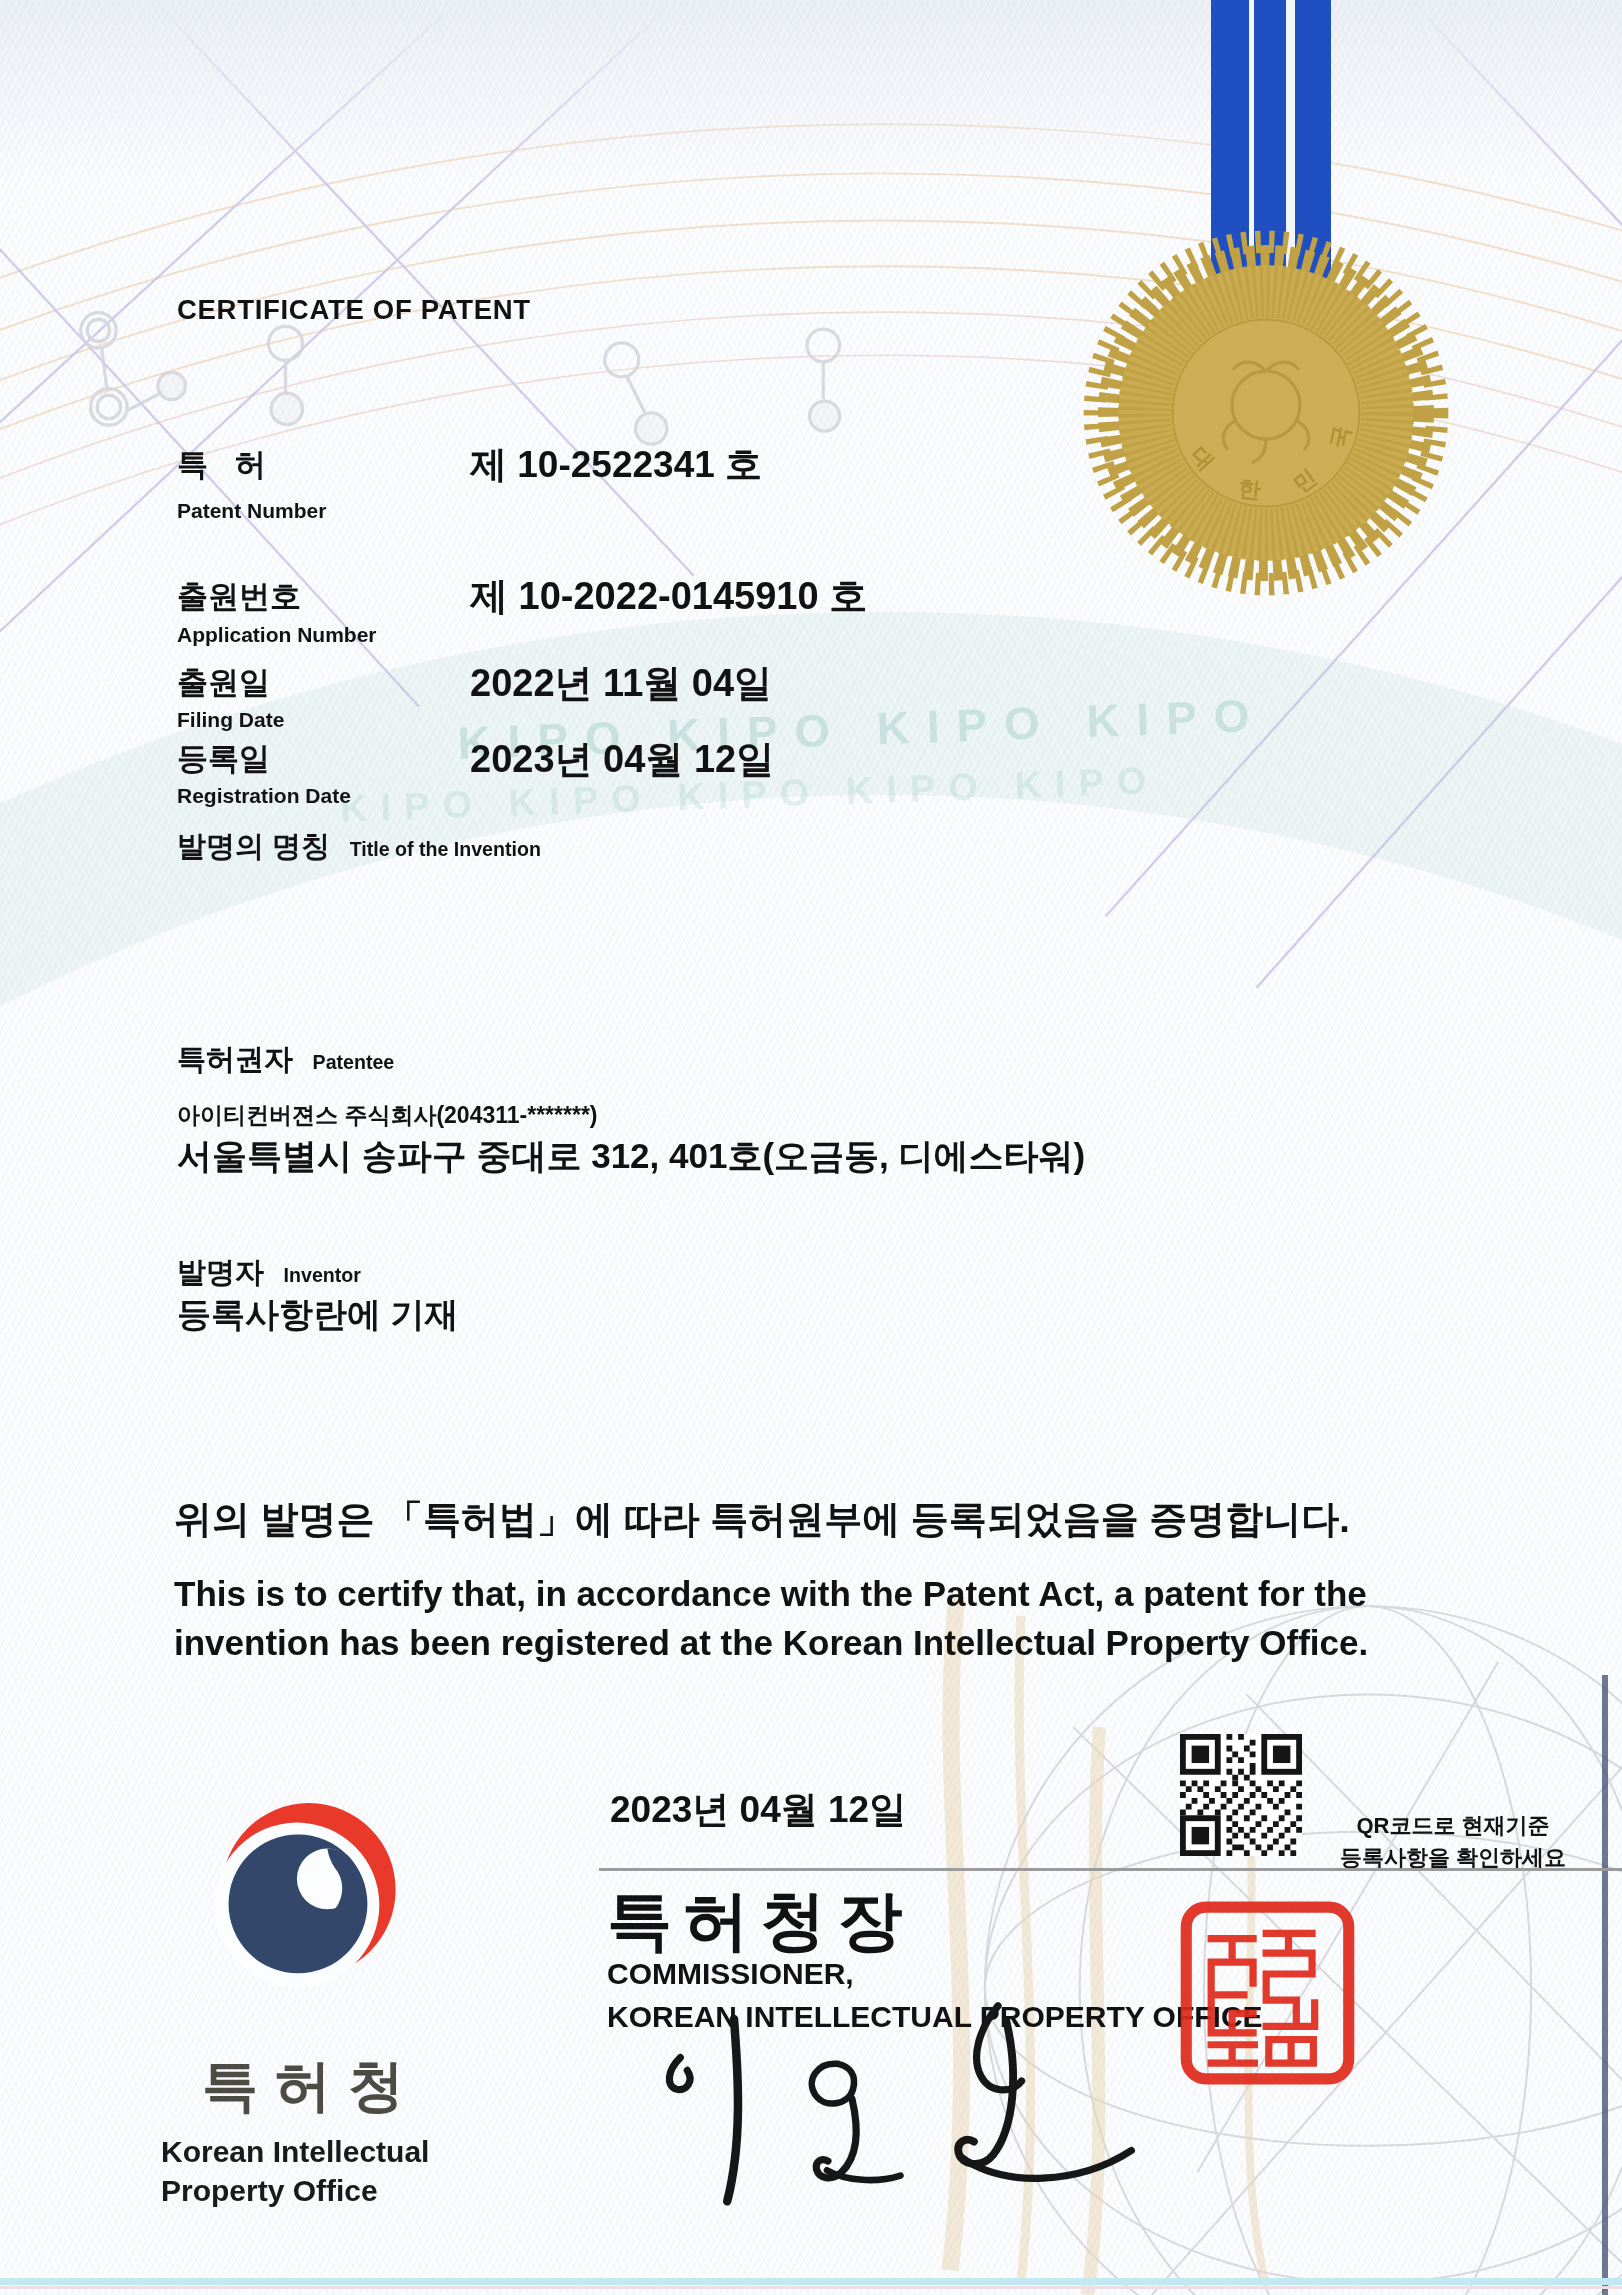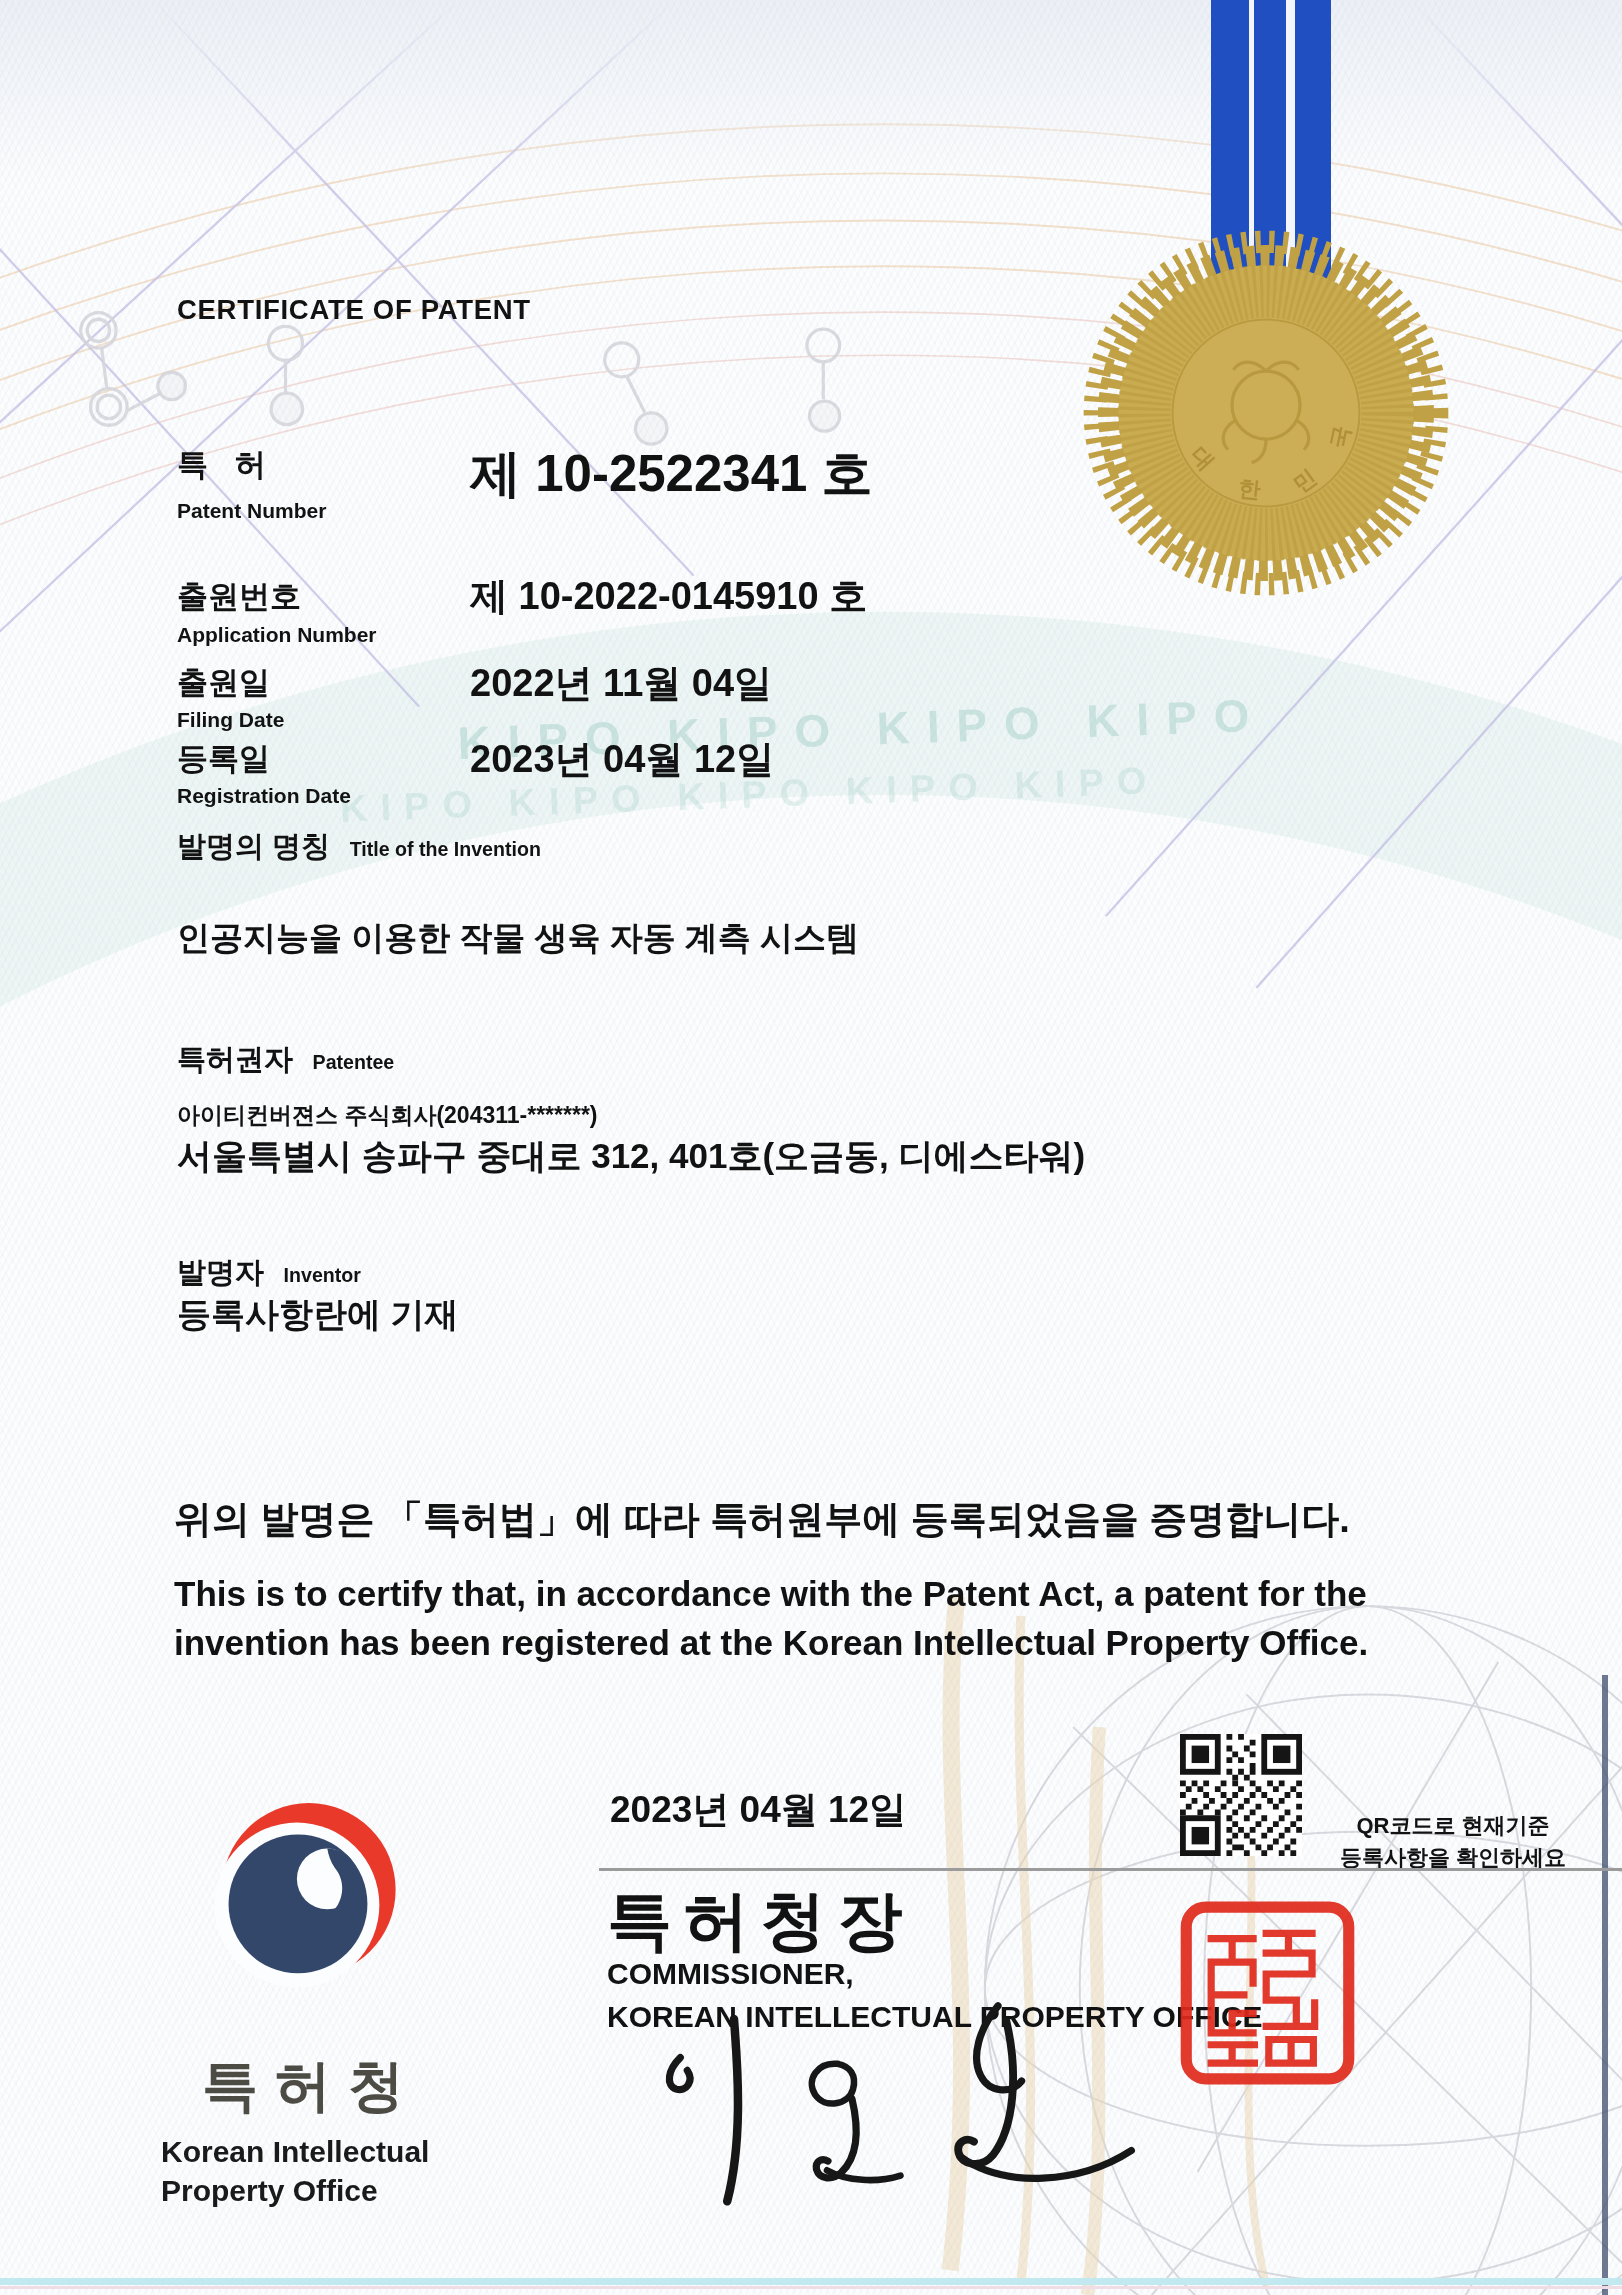--- a/index.html
+++ b/index.html
@@ -148,38 +148,37 @@
       </defs>
     <text font-size="34" font-weight="bold" fill="#a8882f" opacity="0.75" letter-spacing="26" font-family="&quot;Liberation Sans&quot;,sans-serif">
       <textPath href="#sealtxt" startOffset="16%">대 한 민 국</textPath>
     </text>
   </svg>
 
   <div class="abs txt title-en" style="left:177px;top:294px">CERTIFICATE OF PATENT</div>
 
   <div class="abs txt lbl" style="left:177px;top:444px;letter-spacing:9.2px">특 허</div>
   <div class="abs txt lbl-en" style="left:177px;top:499px">Patent Number</div>
-  <div class="abs txt val" style="left:470px;top:440px;font-size:51px">제 10-2522341 호</div>
+  <div class="abs txt val" style="left:470px;top:440px;font-size:37px">제 10-2522341 호</div>
 
   <div class="abs txt lbl" style="left:177px;top:576px">출원번호</div>
   <div class="abs txt lbl-en" style="left:177px;top:623px">Application Number</div>
   <div class="abs txt val" style="left:470px;top:571px">제 10-2022-0145910 호</div>
 
   <div class="abs txt lbl" style="left:177px;top:662px">출원일</div>
   <div class="abs txt lbl-en" style="left:177px;top:708px">Filing Date</div>
   <div class="abs txt val" style="left:470px;top:658px">2022년 11월 04일</div>
 
   <div class="abs txt lbl" style="left:177px;top:738px">등록일</div>
   <div class="abs txt lbl-en" style="left:177px;top:784px">Registration Date</div>
   <div class="abs txt val" style="left:470px;top:734px">2023년 04월 12일</div>
 
   <div class="abs txt" style="left:177px;top:827px">
     <span class="sect-lbl">발명의 명칭</span><span class="sect-lbl-en">Title of the Invention</span>
   </div>
-  <div class="abs txt sect-val" style="left:177px;top:916px;font-size:33px">인공지능을 이용한 작물 생육 자동 계측 시스템</div>
 
   <div class="abs txt" style="left:177px;top:1040px">
     <span class="sect-lbl">특허권자</span><span class="sect-lbl-en">Patentee</span>
   </div>
   <div class="abs txt sect-val" style="left:177px;top:1100px;font-size:23px">아이티컨버젼스 주식회사(204311-*******)</div>
   <div class="abs txt sect-val" style="left:177px;top:1133px;font-size:35px">서울특별시 송파구 중대로 312, 401호(오금동, 디에스타워)</div>
 
   <div class="abs txt" style="left:177px;top:1253px">
     <span class="sect-lbl">발명자</span><span class="sect-lbl-en">Inventor</span>
   </div>

